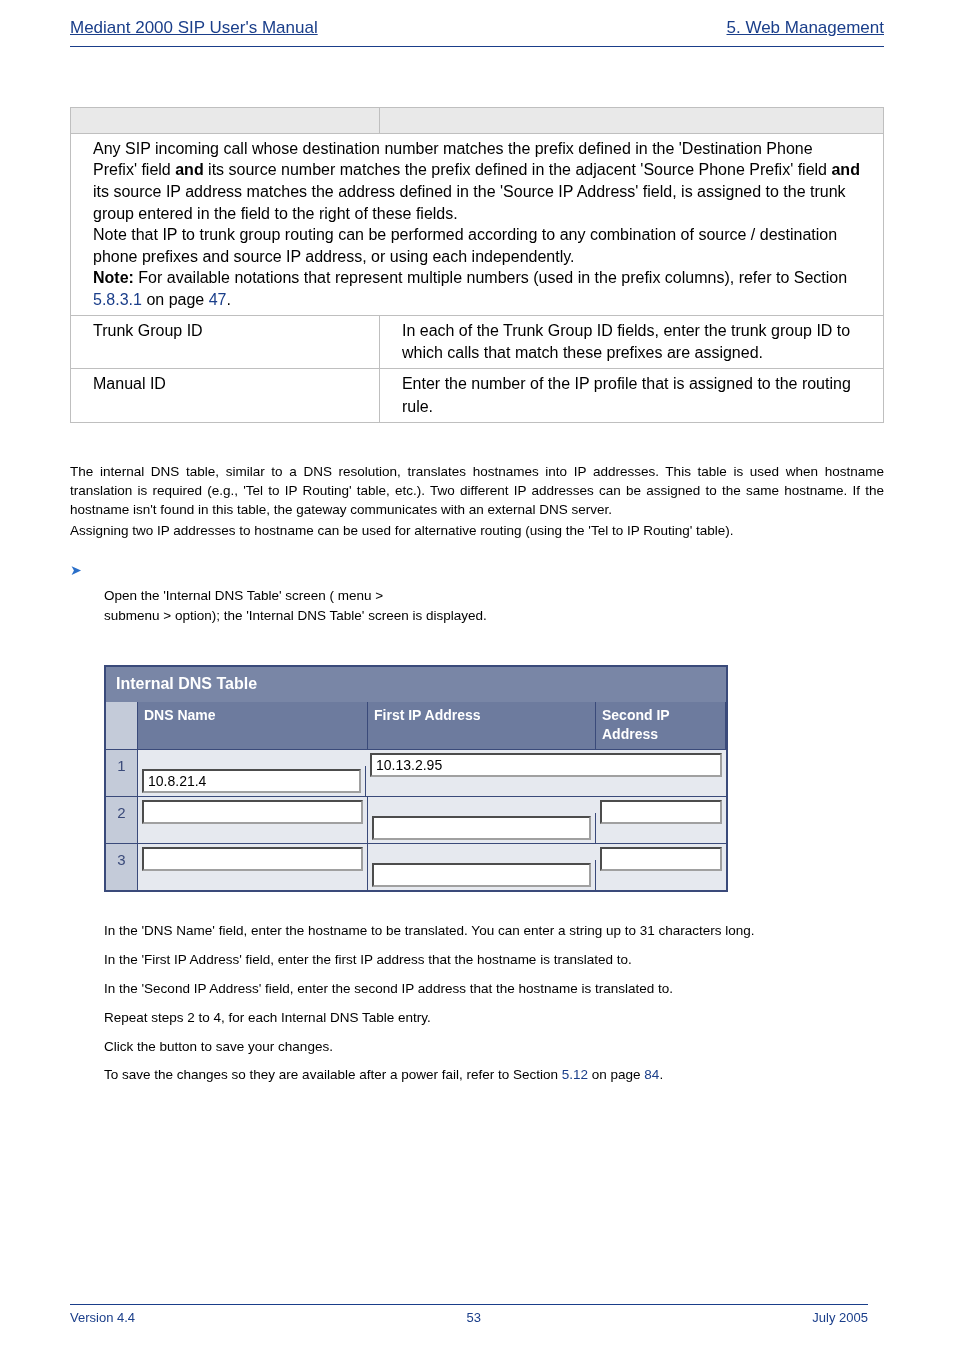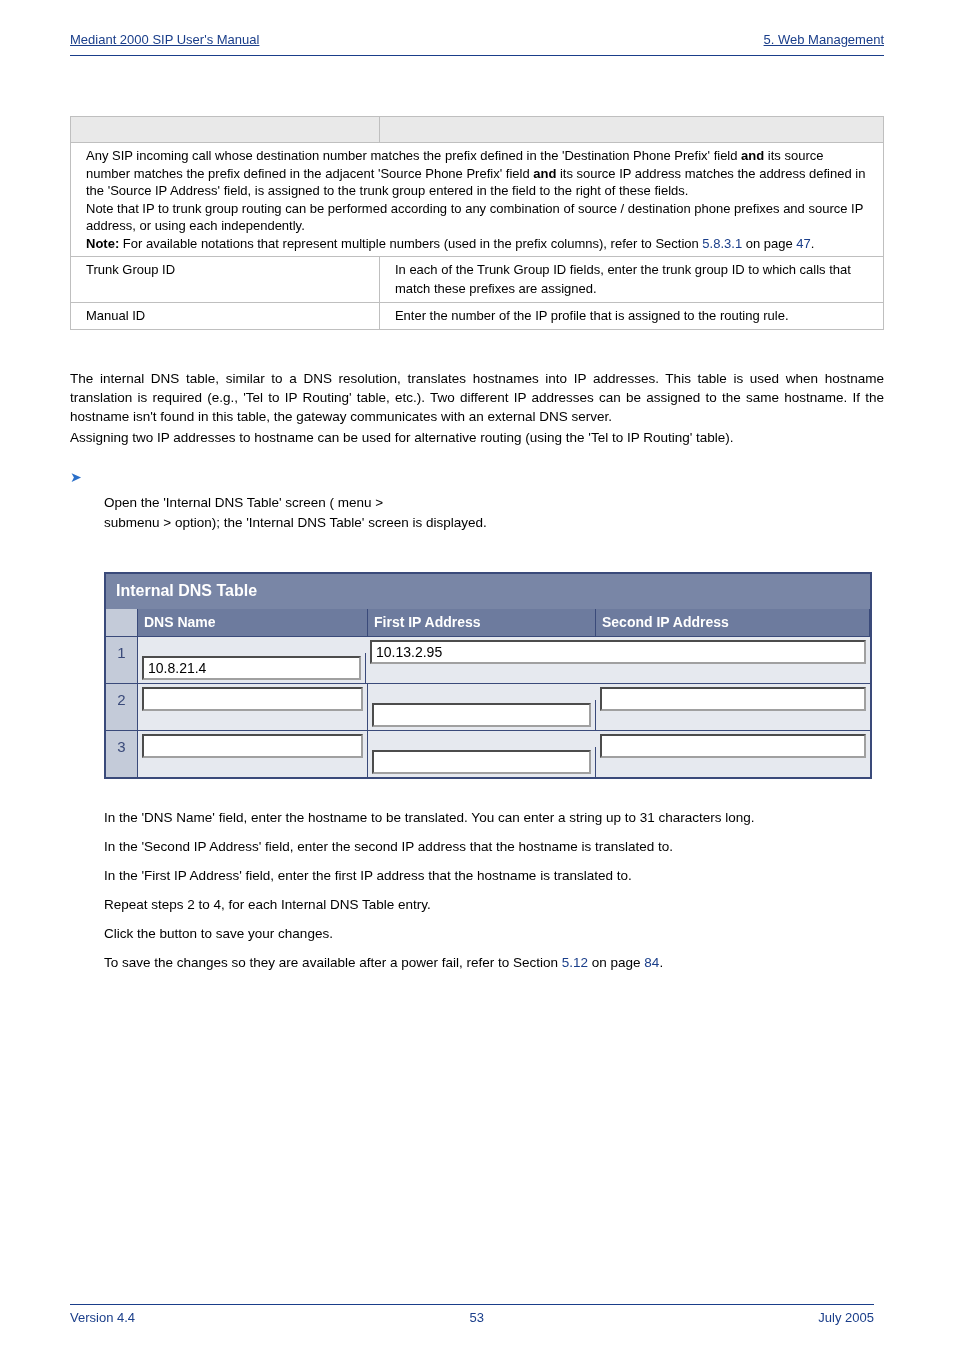--- a/index.html
+++ b/index.html
@@ -11,41 +11,41 @@
     height: 1351px;
     position: relative;
     font-size: 13px;
     line-height: 1.4;
   }
   .header-bar {
     display: flex;
     justify-content: space-between;
     padding: 14px 70px 6px 70px;
     color: #1a3e8a;
-    font-size: 13px;
+    font-size: 17px;
     border-bottom: 1px solid #1a3e8a;
-    margin: 17px 70px;
+    margin: 2px 70px;
     padding-left: 0;
     padding-right: 0;
   }
   .header-left { text-decoration: underline; }
   .header-right { text-decoration: underline; }
   .content {
     padding: 0 70px;
   }
   .outer-table {
     margin-top: 60px;
     width: 100%;
     border-collapse: collapse;
     border: 1px solid #bfbfbf;
   }
   .outer-table td, .outer-table th {
     border: 1px solid #bfbfbf;
-    padding: 4px 15px;
-    font-size: 13px;
+    padding: 4px 22px;
+    font-size: 16px;
     vertical-align: top;
   }
   .outer-table .header-row td {
     background: #e9e9e9;
     height: 26px;
   }
   .span-cell {
     line-height: 1.35;
   }
   .link-text { color: #1a3e8a; }
@@ -68,21 +68,21 @@
   }
   .step-block {
     margin-left: 34px;
     margin-top: 6px;
     font-size: 13.5px;
     line-height: 1.45;
   }
   .dns-table-wrap {
     margin-top: 40px;
     margin-left: 34px;
-    width: 768px;
+    width: 624px;
   }
   .dns-outer {
     border: 2px solid #3a4a7a;
     background: #fff;
   }
   .dns-title {
     background: #7986a6;
     color: #fff;
     font-weight: bold;
     font-size: 16px;
@@ -140,21 +140,21 @@
     font-size: 13.5px;
   }
   .steps-list .step {
     margin-bottom: 10px;
     line-height: 1.4;
   }
   .footer-bar {
     position: absolute;
     bottom: 24px;
     left: 70px;
-    right: 80px;
+    right: 86px;
     border-top: 1px solid #1a3e8a;
     display: flex;
     justify-content: space-between;
     padding-top: 4px;
     color: #1a3e8a;
     font-size: 13px;
   }
 </style>
 </head>
 <body>
@@ -226,22 +226,22 @@
         <div class="num-cell">3</div>
         <div class="data-cell dc-name"><input class="inset-input" value="" style=""></div>
         <div class="data-cell dc-ip1"><input class="inset-input" value="" style=""></div>
         <div class="data-cell dc-ip2"><input class="inset-input" value="" style=""></div>
       </div>
     </div>
   </div>
 
   <div class="steps-list">
     <div class="step">In the 'DNS Name' field, enter the hostname to be translated. You can enter a string up to 31 characters long.</div>
+    <div class="step">In the 'First IP Address' field, enter the first IP address that the hostname is translated to.</div>
     <div class="step">In the 'Second IP Address' field, enter the second IP address that the hostname is translated to.</div>
-    <div class="step">In the 'First IP Address' field, enter the first IP address that the hostname is translated to.</div>
     <div class="step">Repeat steps 2 to 4, for each Internal DNS Table entry.</div>
     <div class="step">
       <span>Click the </span><span> button to save your changes.</span>
     </div>
     <div class="step">
       <span>To save the changes so they are available after a power fail, refer to Section </span><span class="link-text">5.12</span><span> on page </span><span class="link-text">84</span><span>.</span>
     </div>
   </div>
 
 </div>

